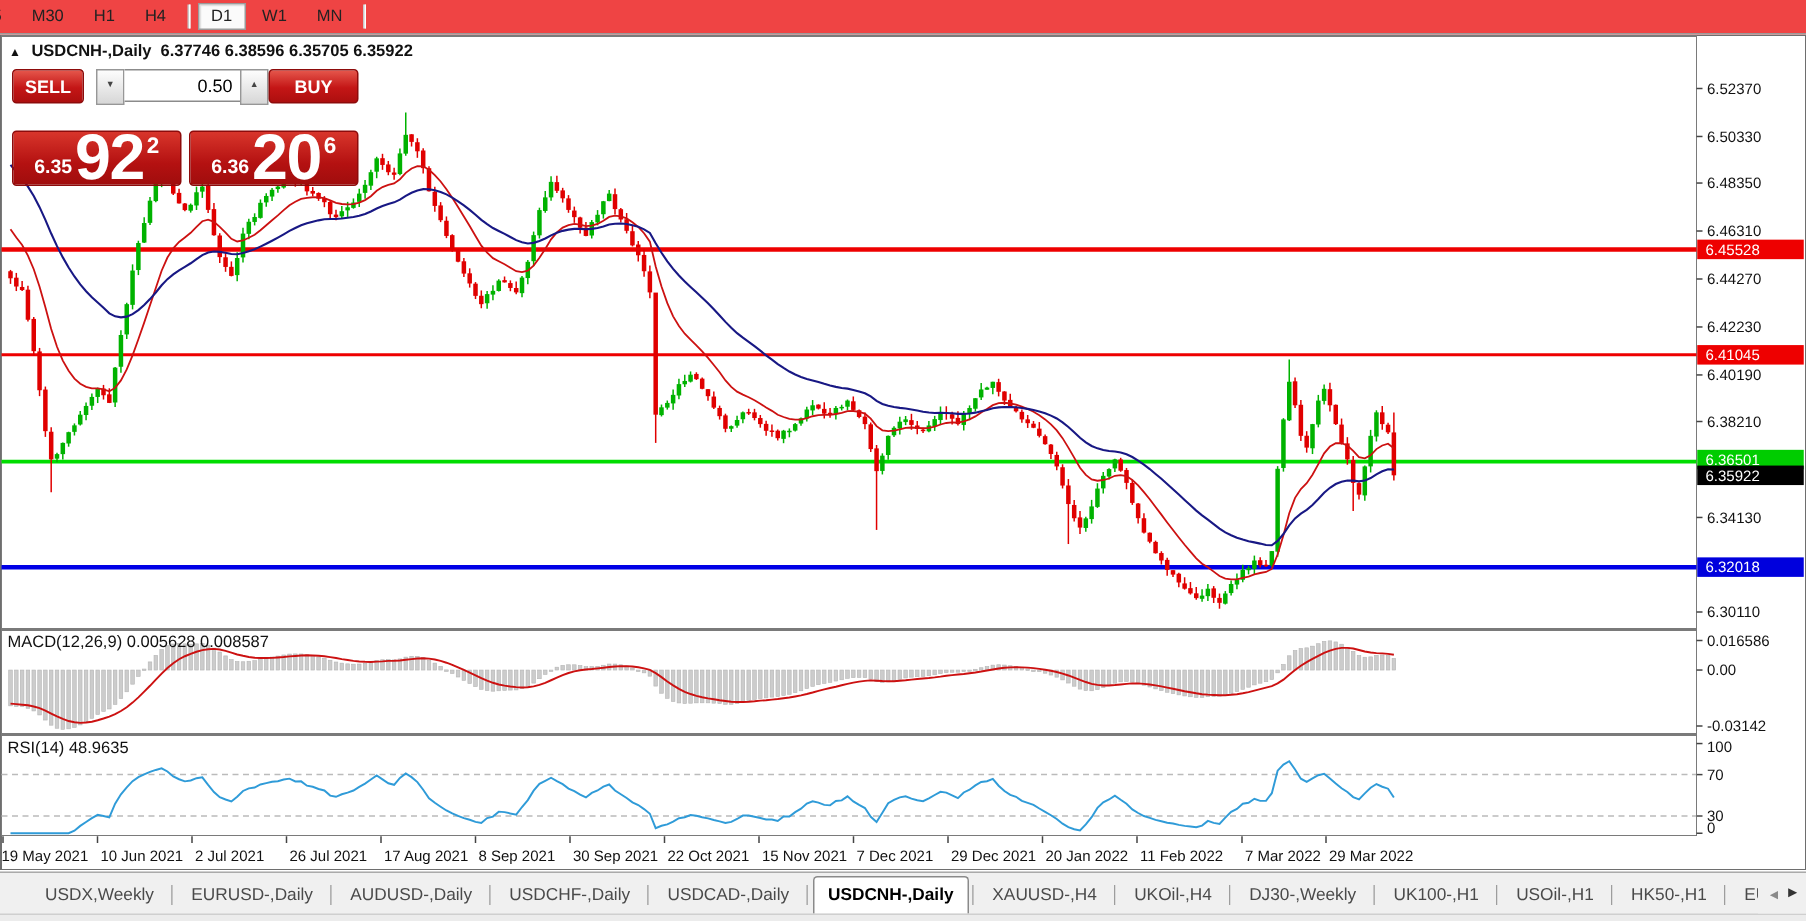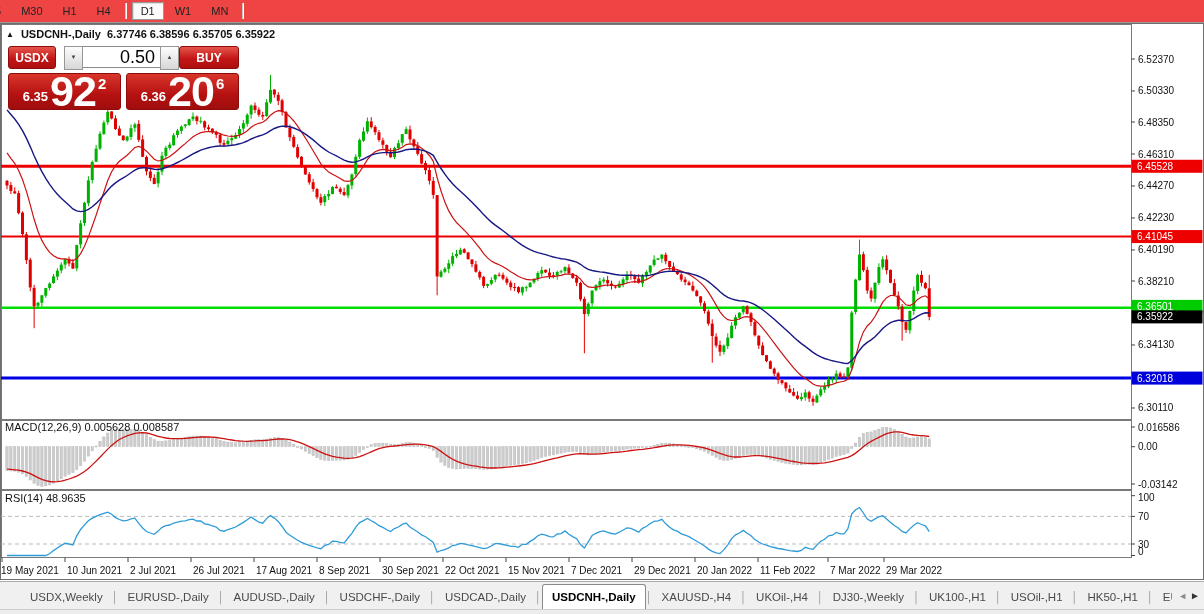--- a/index.html
+++ b/index.html
@@ -21,22 +21,22 @@
   #trade-panel{position:absolute;top:46px;left:8px;width:231px;z-index:10;}
   .tp-row1{display:flex;height:23px;}
   .tp-btn{flex:0 0 auto;color:#fff;font-size:12px;font-weight:bold;text-align:center;line-height:22px;
     border-radius:3px;background:linear-gradient(#e5564b,#c41616 55%,#ad0f0f);border:1px solid #8d0b0b;cursor:pointer;}
   #sell-btn{width:46px;}
   #buy-btn{width:58px;margin-left:auto;}
   .tp-spin{display:flex;margin-left:8px;height:22px;}
   .spin-btn{width:17px;height:22px;background:linear-gradient(#fdfdfd,#d7d7d7);border:1px solid #979797;
     font-size:6px;color:#444;text-align:center;line-height:20px;cursor:pointer;}
   #volume-input{width:72px;height:20px;border:1px solid #8b8b8b;border-left:none;border-right:none;
-    font-size:18px;text-align:right;padding:0 5px 0 0;outline:none;font-family:"Liberation Sans",sans-serif;}
-  .tp-row2{display:flex;margin-top:4px;gap:5px;height:37px;}
+    font-size:12px;text-align:right;padding:0 5px 0 0;outline:none;font-family:"Liberation Sans",sans-serif;}
+  .tp-row2{display:flex;margin-top:18px;gap:5px;height:37px;}
   .tp-price{flex:1;color:#fff;border-radius:3px;background:linear-gradient(#d8352b,#b41111 60%,#a00d0d);
     border:1px solid #8d0b0b;display:flex;align-items:flex-end;justify-content:center;padding-bottom:1px;cursor:pointer;}
   .tp-price .small{font-size:13px;font-weight:bold;margin:0 2px 4px 0;}
   .tp-price .big{font-size:43px;font-weight:bold;line-height:33px;letter-spacing:-1px;}
   .tp-price .sup{font-size:15px;font-weight:bold;margin:1px 0 0 2px;align-self:flex-start;}
   
   #tabbar{position:absolute;top:581px;left:0;right:0;height:28px;background:#f0f0f0;border-top:1px solid #aaa;
     display:flex;align-items:flex-end;z-index:30;font-size:11.5px;color:#4a4a4a;overflow:hidden;padding-left:21px;}
   .tab{padding:0 9px;line-height:25px;white-space:nowrap;cursor:pointer;}
   .tab-sep{color:#999;line-height:25px;font-size:11px;}
@@ -881,21 +881,21 @@
   </div>
 
   <div id="chart-title">
     <span class="arrow">▲</span>
     <span>USDCNH-,Daily</span>
     <span>6.37746 6.38596 6.35705 6.35922</span>
   </div>
 
   <div id="trade-panel">
     <div class="tp-row1">
-      <div class="tp-btn" id="sell-btn">USDX</div>
+      <div class="tp-btn" id="sell-btn">SELL</div>
       <div class="tp-spin">
         <div class="spin-btn">▼</div>
         <input id="volume-input" value="0.50" style="">
         <div class="spin-btn">▲</div>
       </div>
       <div class="tp-btn" id="buy-btn">BUY</div>
     </div>
     <div class="tp-row2">
       <div class="tp-price">
         <span class="small">6.35</span>

